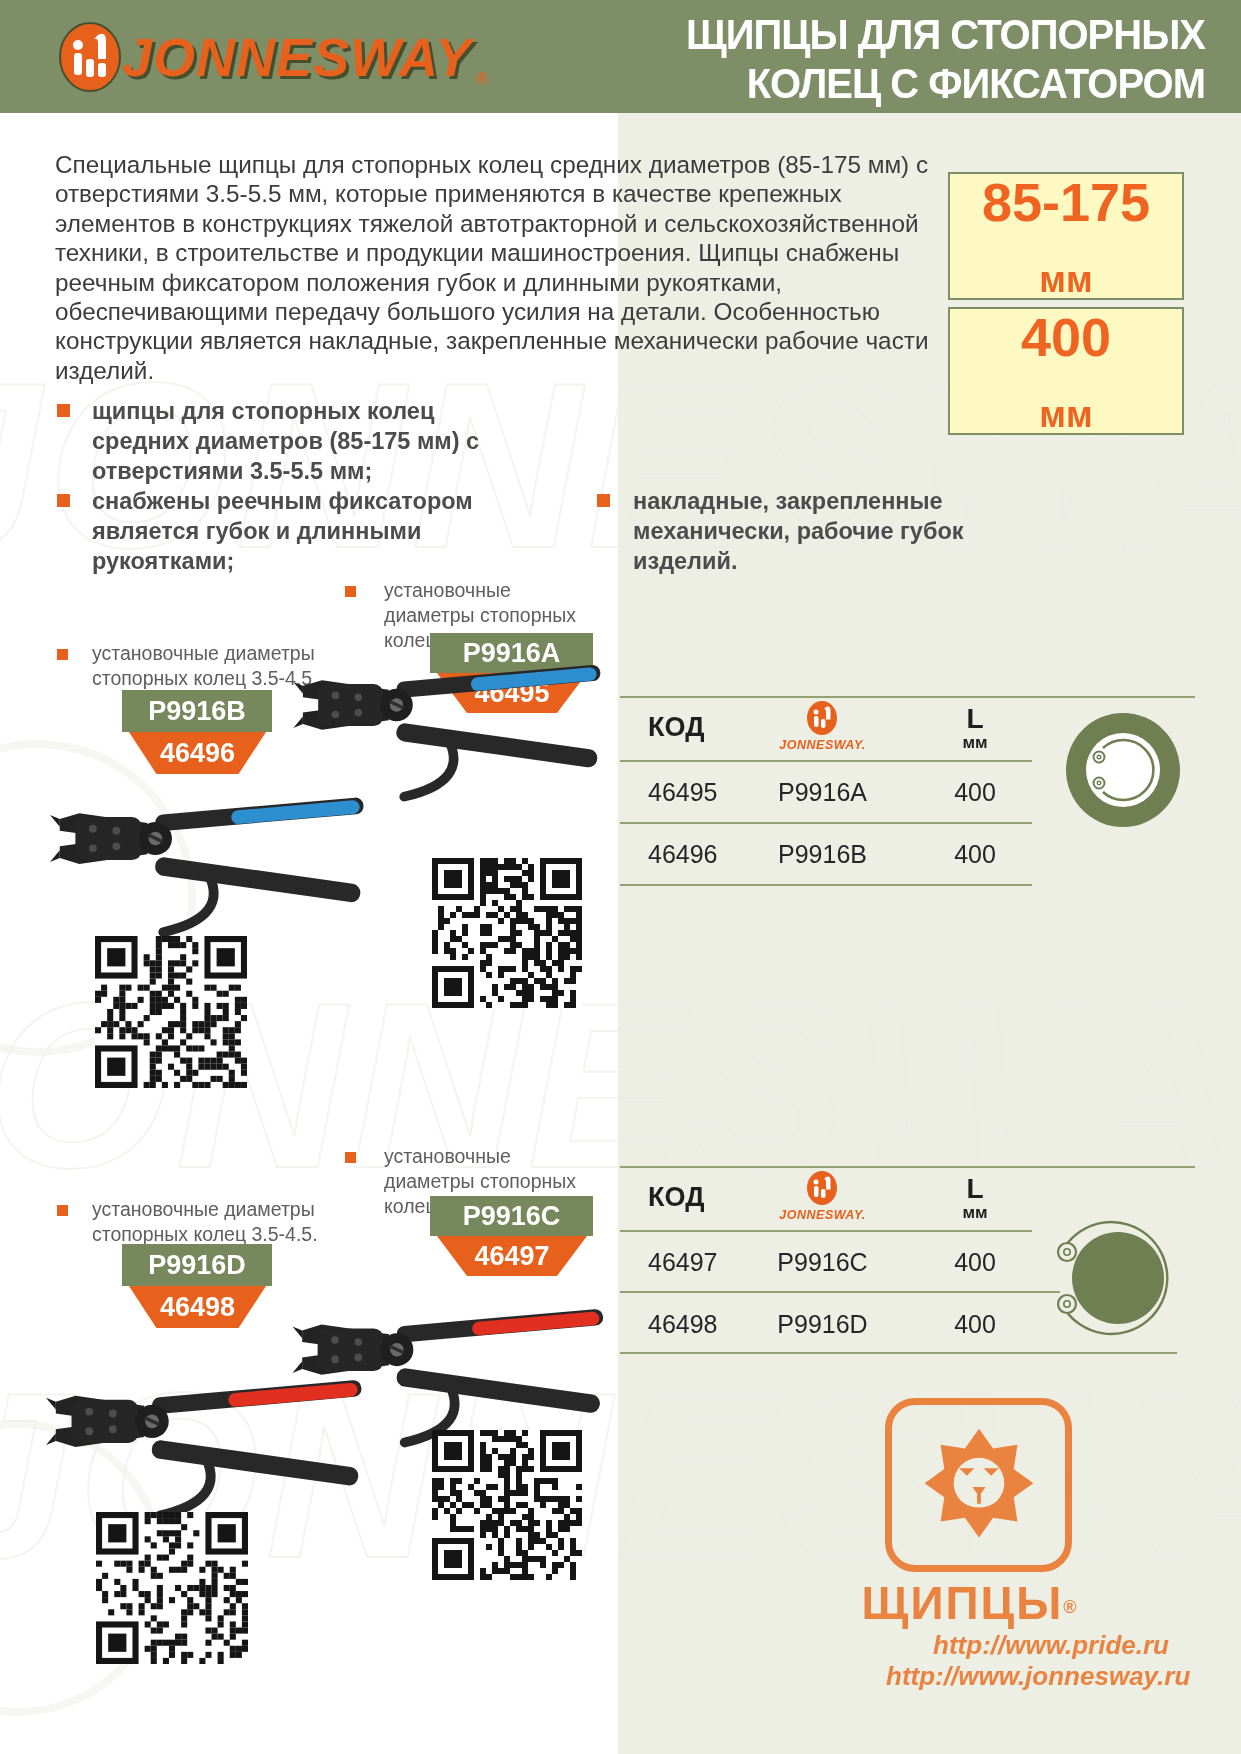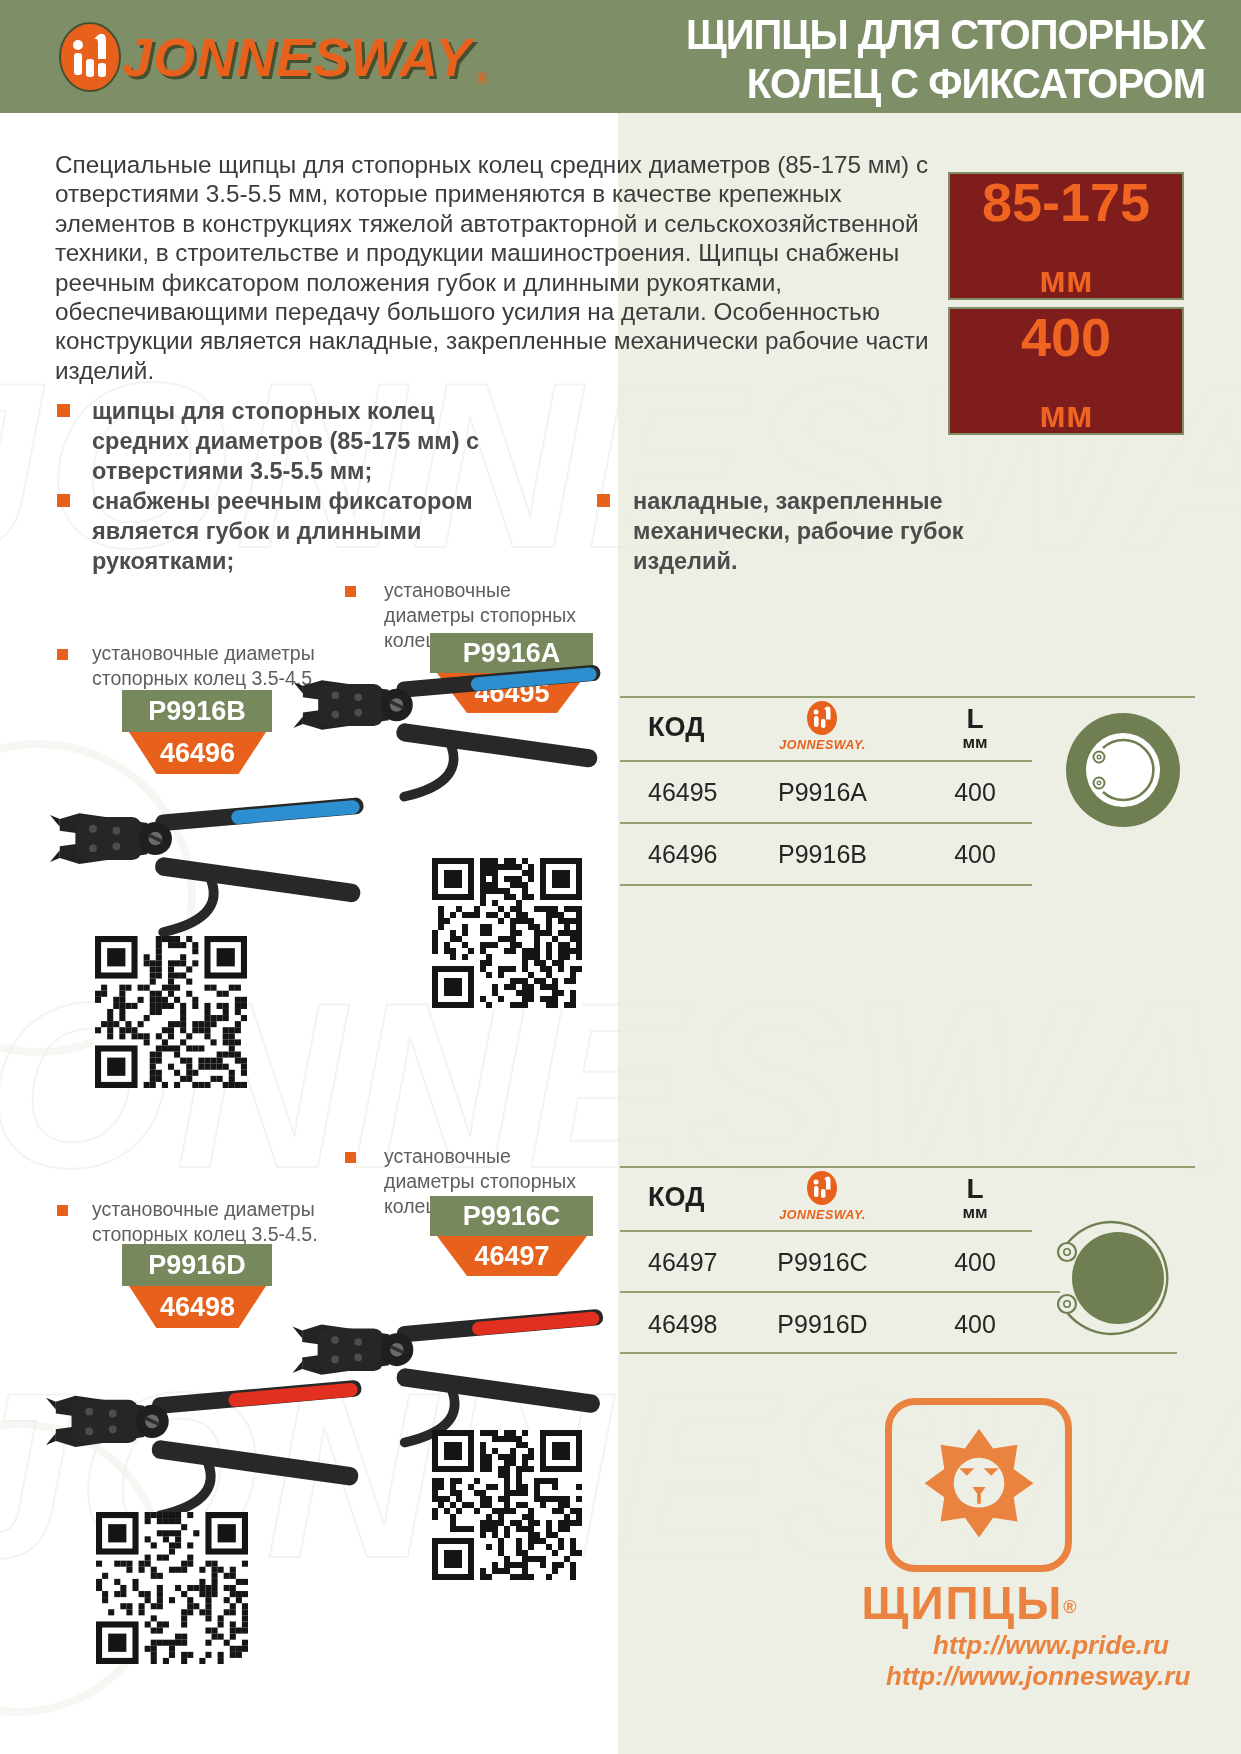--- a/index.html
+++ b/index.html
@@ -19,21 +19,21 @@
   .header{left:0;top:0;width:1241px;height:113px;background:#7e8f68;}
   .brand-wrap{left:58px;top:20px;height:74px;display:flex;align-items:center;}
   .brand-text{font-size:54px;font-weight:800;font-style:italic;color:#e8611c;
               letter-spacing:1px;text-shadow:3px 3px 0 #45502f;line-height:74px;}
   .brand-reg{font-size:16px;color:#e8611c;font-weight:700;align-self:flex-end;margin:0 0 6px 4px;}
   .hd-title{right:36px;top:10px;width:640px;text-align:right;color:#ffffff;font-weight:800;
             font-size:40px;line-height:46px;letter-spacing:-1px;transform:scaleY(1.06);transform-origin:top right;}
   
   .intro{left:55px;top:150px;width:905px;font-size:24.3px;line-height:29.4px;color:#3c3c3c;}
   
-  .badge{left:948px;width:232px;height:124px;background:#7f1d1d;border:2px solid #7e8f68;
+  .badge{left:948px;width:232px;height:124px;background:#fef9c3;border:2px solid #7e8f68;
          display:flex;flex-direction:column;align-items:center;justify-content:center;gap:31px;}
   .badge-val{font-size:54px;font-weight:800;color:#ee6420;line-height:56px;}
   .badge-unit{font-size:36px;font-weight:800;color:#ee6420;line-height:38px;}
   
   .sq{width:13px;height:13px;background:#e8611c;}
   .feat{font-size:23.5px;line-height:30px;color:#4c4c4c;font-weight:bold;}
   
   .cap{font-size:19.5px;line-height:25px;color:#5e5e5e;}
   .sq-s{width:11px;height:11px;background:#e8611c;}
   

